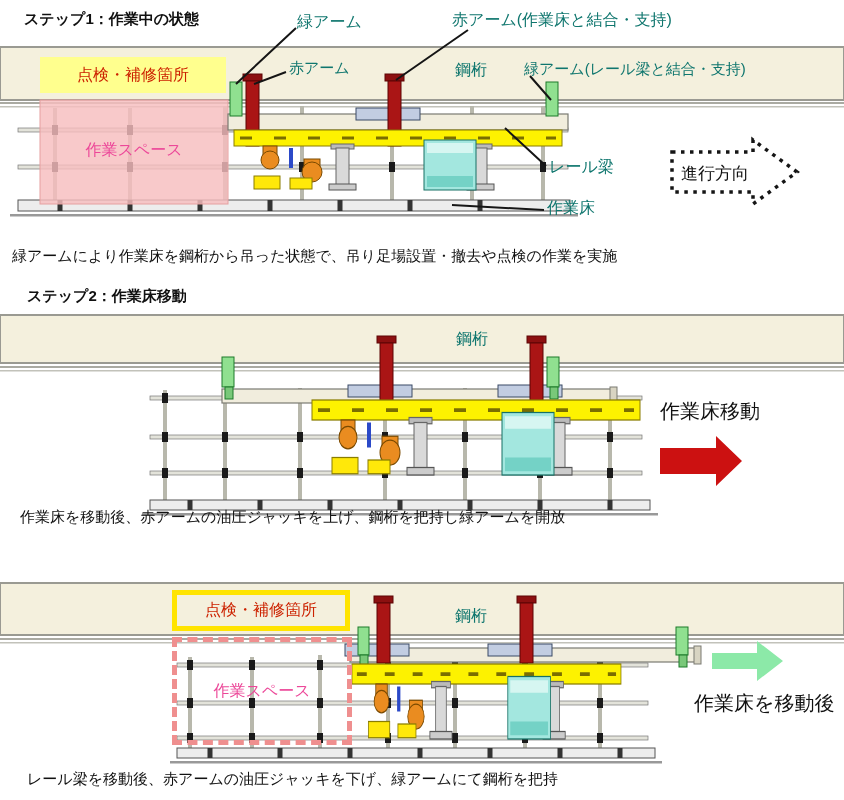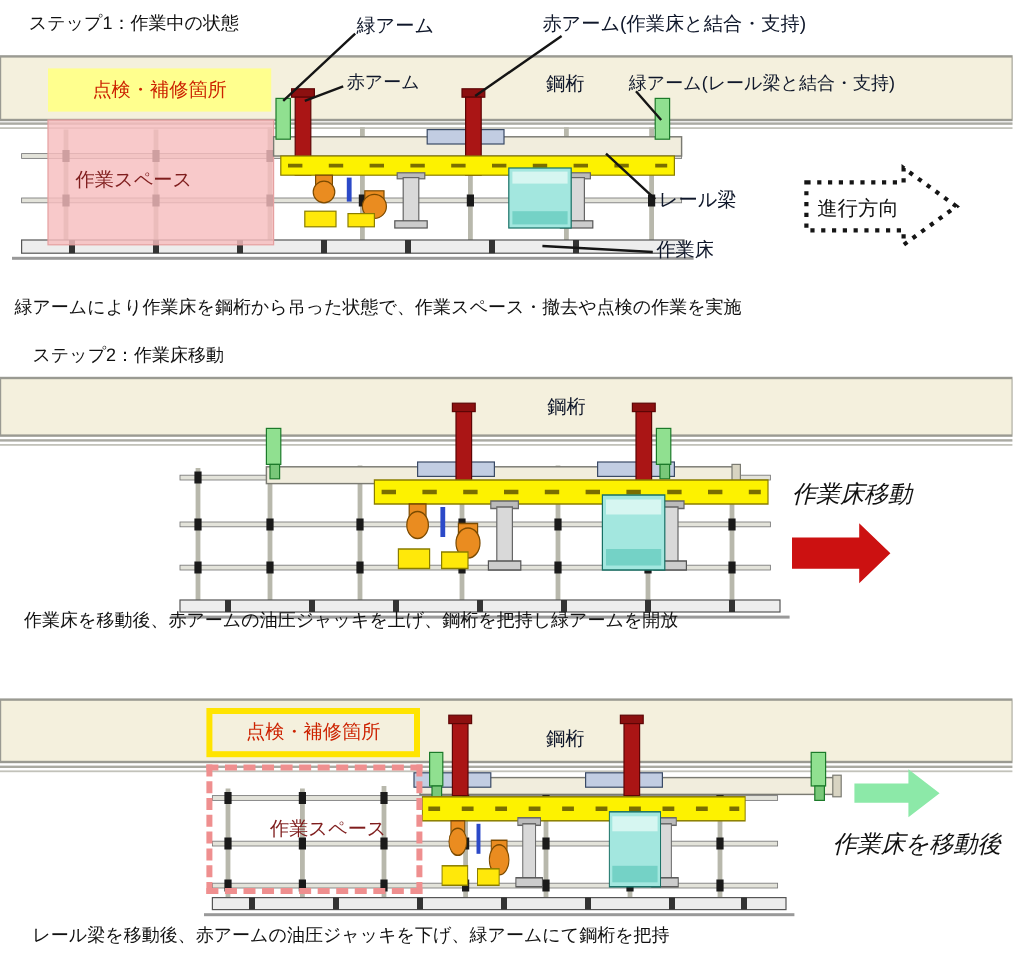--- a/index.html
+++ b/index.html
@@ -1,30 +1,30 @@
 <!DOCTYPE html>
 <html><head>
 <meta charset="utf-8">
 <style>
   html,body{margin:0;padding:0;background:#fff;}
   #page{position:relative;width:844px;height:800px;background:#ffffff;overflow:hidden;
         font-family:"Liberation Sans","DejaVu Sans",sans-serif;color:#111;}
   .abs{position:absolute;}
   svg{position:absolute;left:0;display:block;}
-  .step-title{font-size:15px;font-weight:normal;color:#111;white-space:nowrap;}
+  .step-title{font-size:15px;font-weight:bold;color:#111;white-space:nowrap;}
   .caption{font-size:15px;color:#111;white-space:nowrap;}
-  .lbl{font-size:15px;color:#0f172a;white-space:nowrap;}
+  .lbl{font-size:15px;color:#0f766e;white-space:nowrap;}
   .lbl-lg{font-size:16px;}
   .inspection{background:#ffff8e;color:#cc2200;font-size:16px;text-align:center;
               display:flex;align-items:center;justify-content:center;}
   .inspection3{background:transparent;border:5px solid #ffe400;color:#cc2200;font-size:16px;
                display:flex;align-items:center;justify-content:center;}
-  .workspace-text{font-size:16px;color:#7f1d1d;padding-left:23px;}
+  .workspace-text{font-size:16px;color:#ec4899;text-align:center;}
   .dashedbox{border:5px dashed #ef8f8f;display:flex;align-items:center;justify-content:center;}
-  .move-label{font-size:20px;color:#111;white-space:nowrap;font-style:italic;}
+  .move-label{font-size:20px;color:#111;white-space:nowrap;}
   .dir-label{font-size:17px;color:#111;white-space:nowrap;text-align:right;}
 </style>
 </head>
 <body>
 
 <div id="page">
 
   <svg class="abs" style="top:0" width="844" height="240" viewBox="0 0 844 240">
     <defs>
       <g id="carriage">
@@ -87,21 +87,21 @@
   <div class="abs lbl lbl-lg" style="left:297px;top:12px">緑アーム</div>
   <div class="abs lbl lbl-lg" style="left:452px;top:10px">赤アーム(作業床と結合・支持)</div>
   <div class="abs inspection" style="left:40px;top:57px;width:186px;height:36px">点検・補修箇所</div>
   <div class="abs lbl" style="left:289px;top:59px">赤アーム</div>
   <div class="abs lbl lbl-lg" style="left:455px;top:60px">鋼桁</div>
   <div class="abs lbl" style="left:524px;top:60px">緑アーム(レール梁と結合・支持)</div>
   <div class="abs workspace-text" style="left:40px;top:140px;width:188px">作業スペース</div>
   <div class="abs lbl lbl-lg" style="left:549px;top:157px">レール梁</div>
   <div class="abs dir-label" style="left:681px;top:162px">進行方向</div>
   <div class="abs lbl lbl-lg" style="left:547px;top:198px">作業床</div>
-  <div class="abs caption" style="left:12px;top:247px">緑アームにより作業床を鋼桁から吊った状態で、作業スペース・撤去や点検の作業を実施</div>
+  <div class="abs caption" style="left:12px;top:247px">緑アームにより作業床を鋼桁から吊った状態で、吊り足場設置・撤去や点検の作業を実施</div>
 
   <svg class="abs" style="top:285px" width="844" height="250" viewBox="0 0 844 250">
     <rect x="0" y="30" width="844" height="48" fill="#f4f0dd" stroke="#9a9a92" stroke-width="2"></rect>
     <rect x="0" y="81" width="844" height="2" fill="#aaaaa2"></rect>
     <rect x="0" y="85" width="844" height="1.5" fill="#c2c2ba"></rect>
 
     <path d="M165,105V215 M225,105V215 M300,103V215 M385,103V215 M465,103V215 M540,103V215 M610,105V215" stroke="#b8b8ac" stroke-width="4" fill="none"></path>
     <rect x="150" y="111" width="492" height="4" fill="#e3e3da" stroke="#777" stroke-width="0.7"></rect>
     <rect x="150" y="150" width="492" height="4" fill="#e3e3da" stroke="#777" stroke-width="0.7"></rect>
     <rect x="150" y="186" width="492" height="4" fill="#e3e3da" stroke="#777" stroke-width="0.7"></rect>

